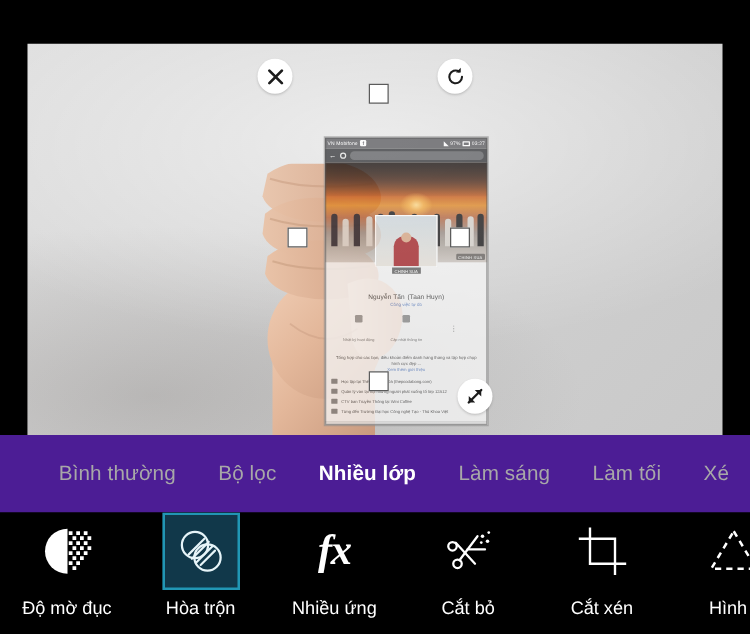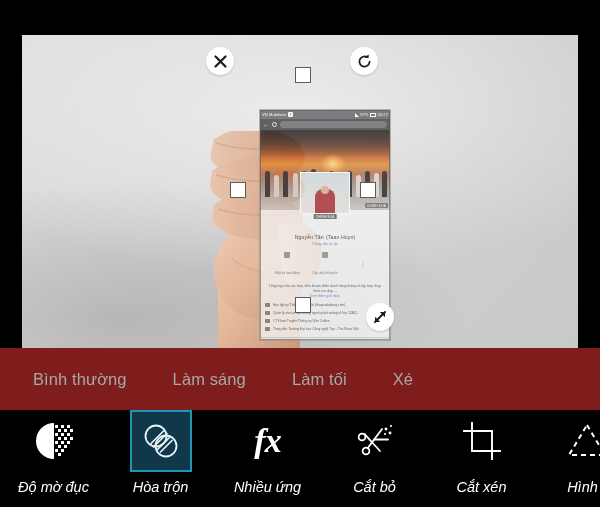--- a/index.html
+++ b/index.html
@@ -161,23 +161,22 @@
     box-shadow:0 1px 2px rgba(0,0,0,.18);
   }
   .b-close  { left:206px; top:47px; }
   .b-rotate { left:350px; top:47px; }
   .b-resize { left:366px; top:303px; }
   .rndbtn svg{ display:block; }
 
   
   .tabs{
     position:absolute; left:0; top:348px; width:600px; height:62px;
-    background:#7f1d1d; display:flex; align-items:center; overflow:hidden;
-    padding-left:16px;
-    gap:12px;
+    background:#4c1d95; display:flex; align-items:center; overflow:hidden;
+    padding-left:30px;
   }
   .tab{
     flex:none; color:#a8a8a8; font-size:16.5px; white-space:nowrap;
     padding:0 17px; letter-spacing:.1px;
   }
   .tab.active{ color:#ffffff; font-weight:bold; }
 
   
   .tools{
     position:absolute; left:0; top:410px; width:600px; height:97px;
@@ -185,21 +184,21 @@
   }
   .tool{
     flex:none; width:107px; padding-top:0;
     display:flex; flex-direction:column; align-items:center; gap:7px;
   }
   .tool .box{
     width:62px; height:62px; display:flex; align-items:center; justify-content:center;
     border:2px solid transparent;
   }
   .tool.sel .box{ border-color:#2196b4; background:#11384a; }
-  .tool .lbl{ color:#fff; font-size:14.5px; white-space:nowrap;font-style:italic; }
+  .tool .lbl{ color:#fff; font-size:14.5px; white-space:nowrap; }
   .tool svg{ display:block; }
   .fxglyph{
     color:#fff; font-family:"Liberation Serif", serif; font-style:italic;
     font-size:34px; line-height:34px; font-weight:bold; letter-spacing:-1px;
   }
 </style>
 </head>
 <body>
 
 <div class="app">
@@ -363,20 +362,22 @@
       <svg width="16" height="16" viewBox="0 0 16 16">
         <path d="M3 13 L13 3" stroke="#1c1c1c" stroke-width="1.9" stroke-linecap="round"></path>
         <path d="M13 3 L13 8.2 L7.8 3 Z" fill="#1c1c1c"></path>
         <path d="M3 13 L3 7.8 L8.2 13 Z" fill="#1c1c1c"></path>
       </svg>
     </div>
   </div>
 
   <div class="tabs">
     <div class="tab">Bình thường</div>
+    <div class="tab">Bộ lọc</div>
+    <div class="tab active">Nhiều lớp</div>
     <div class="tab">Làm sáng</div>
     <div class="tab">Làm tối</div>
     <div class="tab">Xé</div>
   </div>
 
   <div class="tools">
 
     <div class="tool">
       <div class="box">
         <svg width="46" height="40" viewBox="0 0 46 40">

